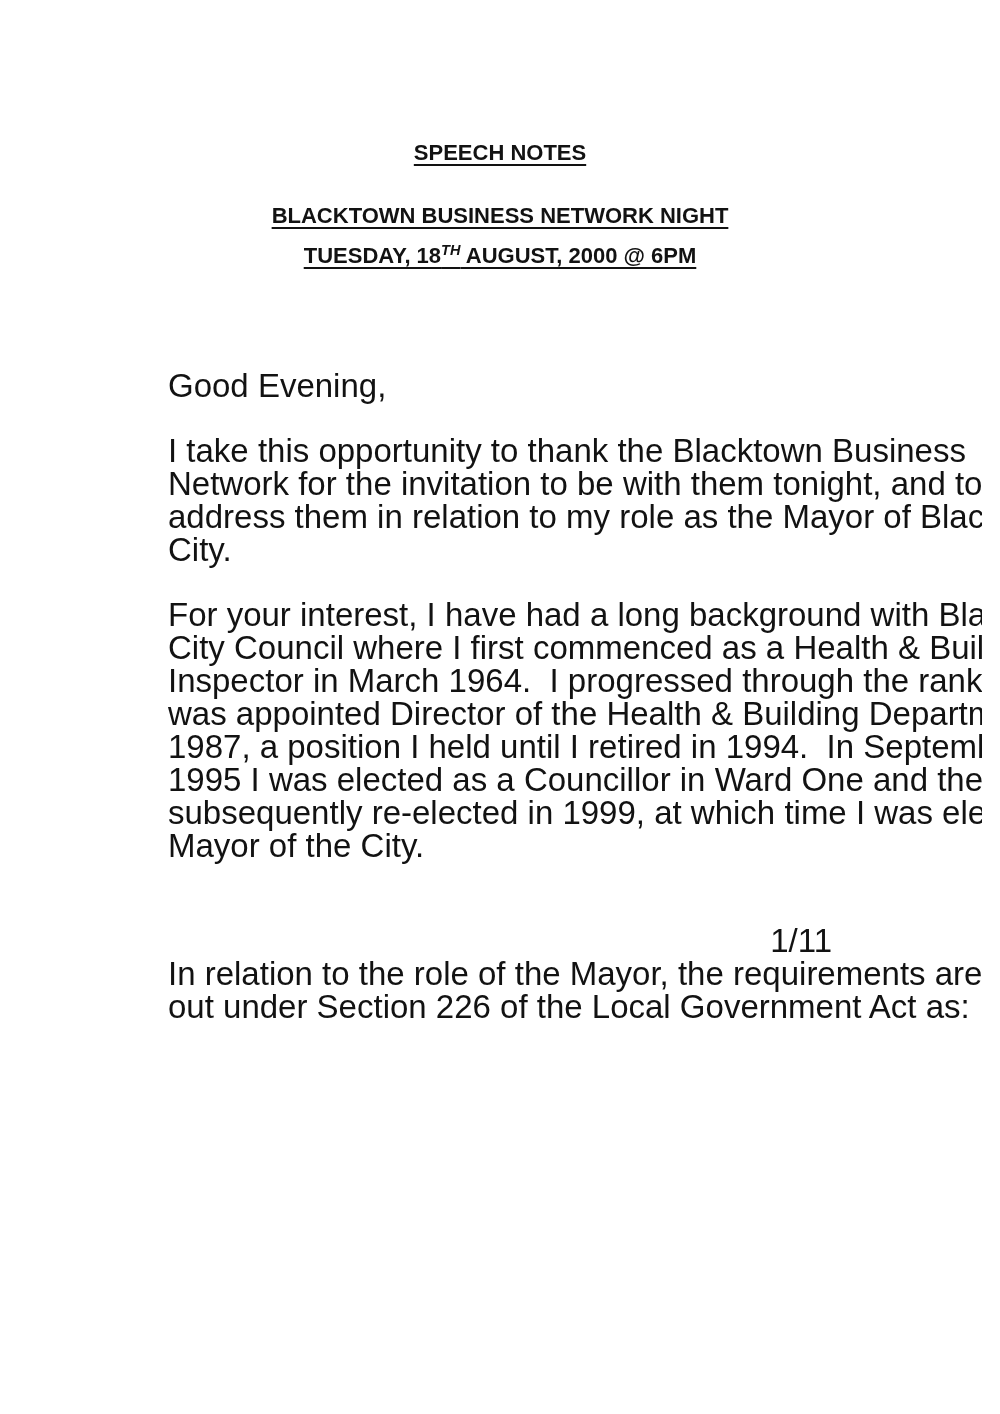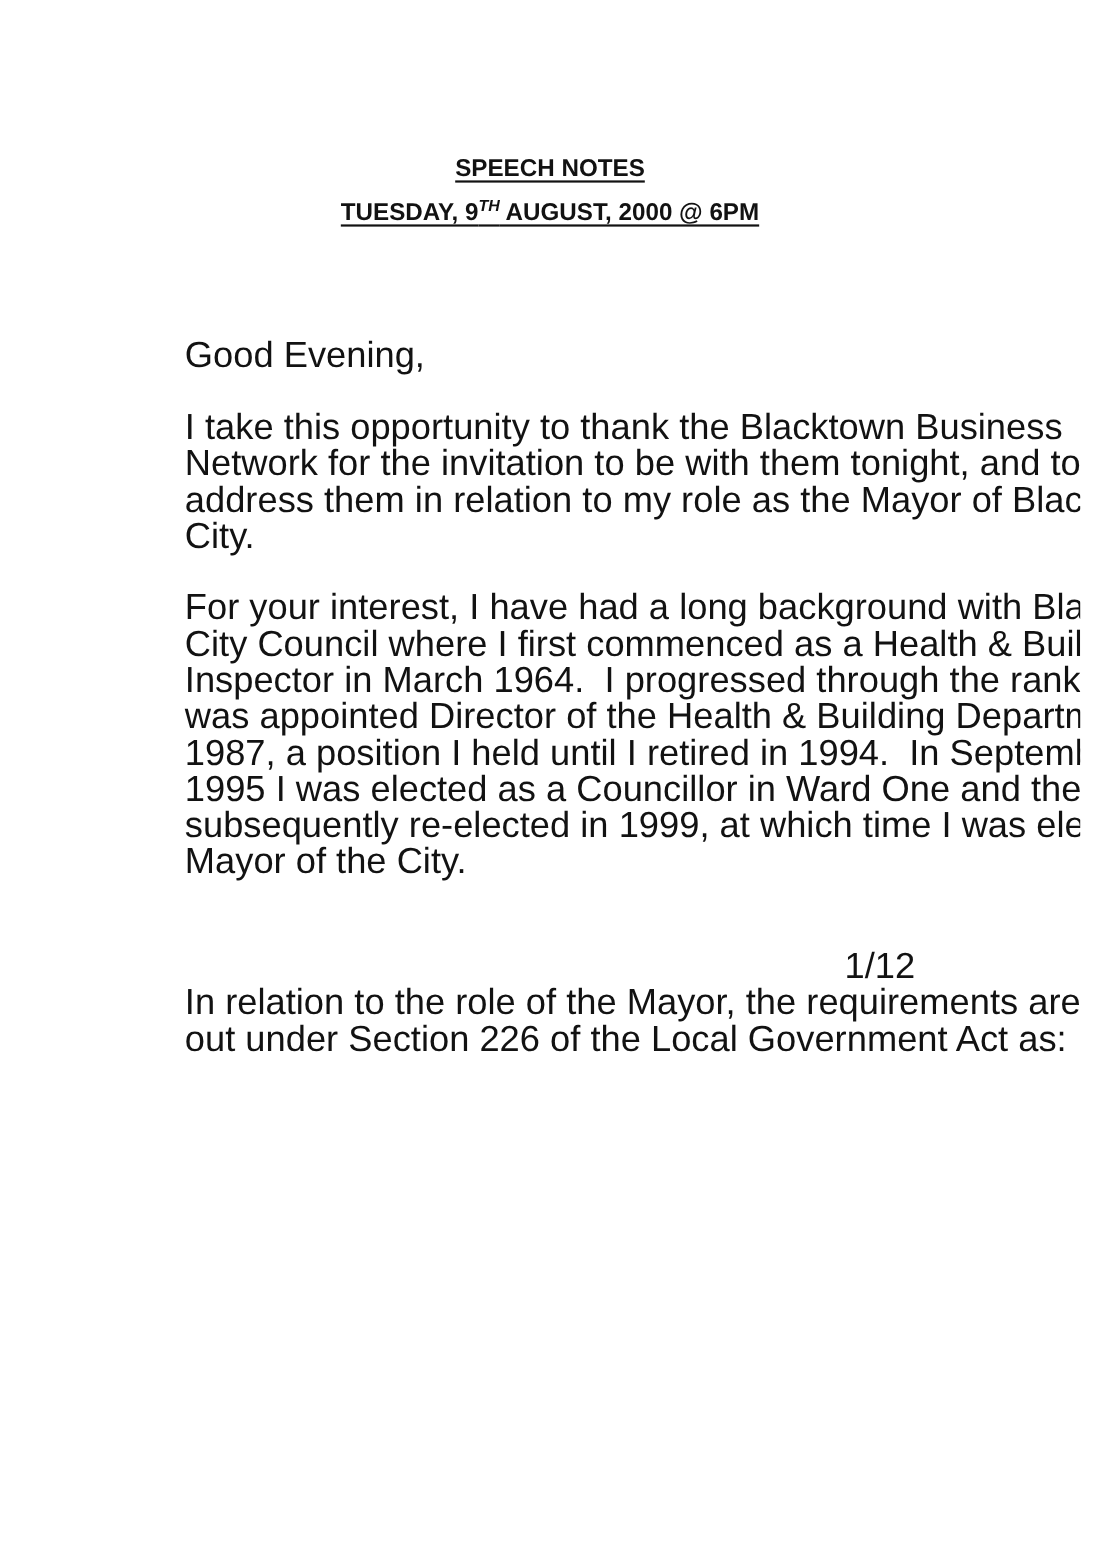--- a/index.html
+++ b/index.html
@@ -66,23 +66,26 @@
 </head>
 <body>
 
 <div class="sheet">
 
   <header>
     <h1 class="doc-heading title-block">
       <span class="u">SPEECH NOTES</span>
     </h1>
 
+    <div class="doc-heading subtitle-block">
+      <span class="u">BLACKTOWN BUSINESS NETWORK NIGHT</span>
+    </div>
 
     <div class="doc-heading">
-      <span class="u"><span>TUESDAY, 9</span><sup class="ordinal">TH</sup><span> AUGUST, 2000 @ 6PM</span></span>
+      <span class="u"><span>TUESDAY, 18</span><sup class="ordinal">TH</sup><span> AUGUST, 2000 @ 6PM</span></span>
     </div>
   </header>
 
   <main class="body-text">
     <p class="greeting">Good Evening,</p>
 
     <p class="para">I take this opportunity to thank the Blacktown Business
 Network for the invitation to be with them tonight, and to
 address them in relation to my role as the Mayor of Blacktown
 City.</p>
@@ -90,19 +93,19 @@
 
     <p class="para">For your interest, I have had a long background with Blacktown
 City Council where I first commenced as a Health &amp; Building
 Inspector in March 1964.  I progressed through the ranks and
 was appointed Director of the Health &amp; Building Department in
 1987, a position I held until I retired in 1994.  In September
 1995 I was elected as a Councillor in Ward One and then
 subsequently re-elected in 1999, at which time I was elected
 Mayor of the City.</p>
 
-    <div class="page-number">1/12</div>
+    <div class="page-number">1/11</div>
 
     <p class="closing">In relation to the role of the Mayor, the requirements are set
 out under Section 226 of the Local Government Act as:</p>
   </main>
 
 </div>
 
 </body></html>

